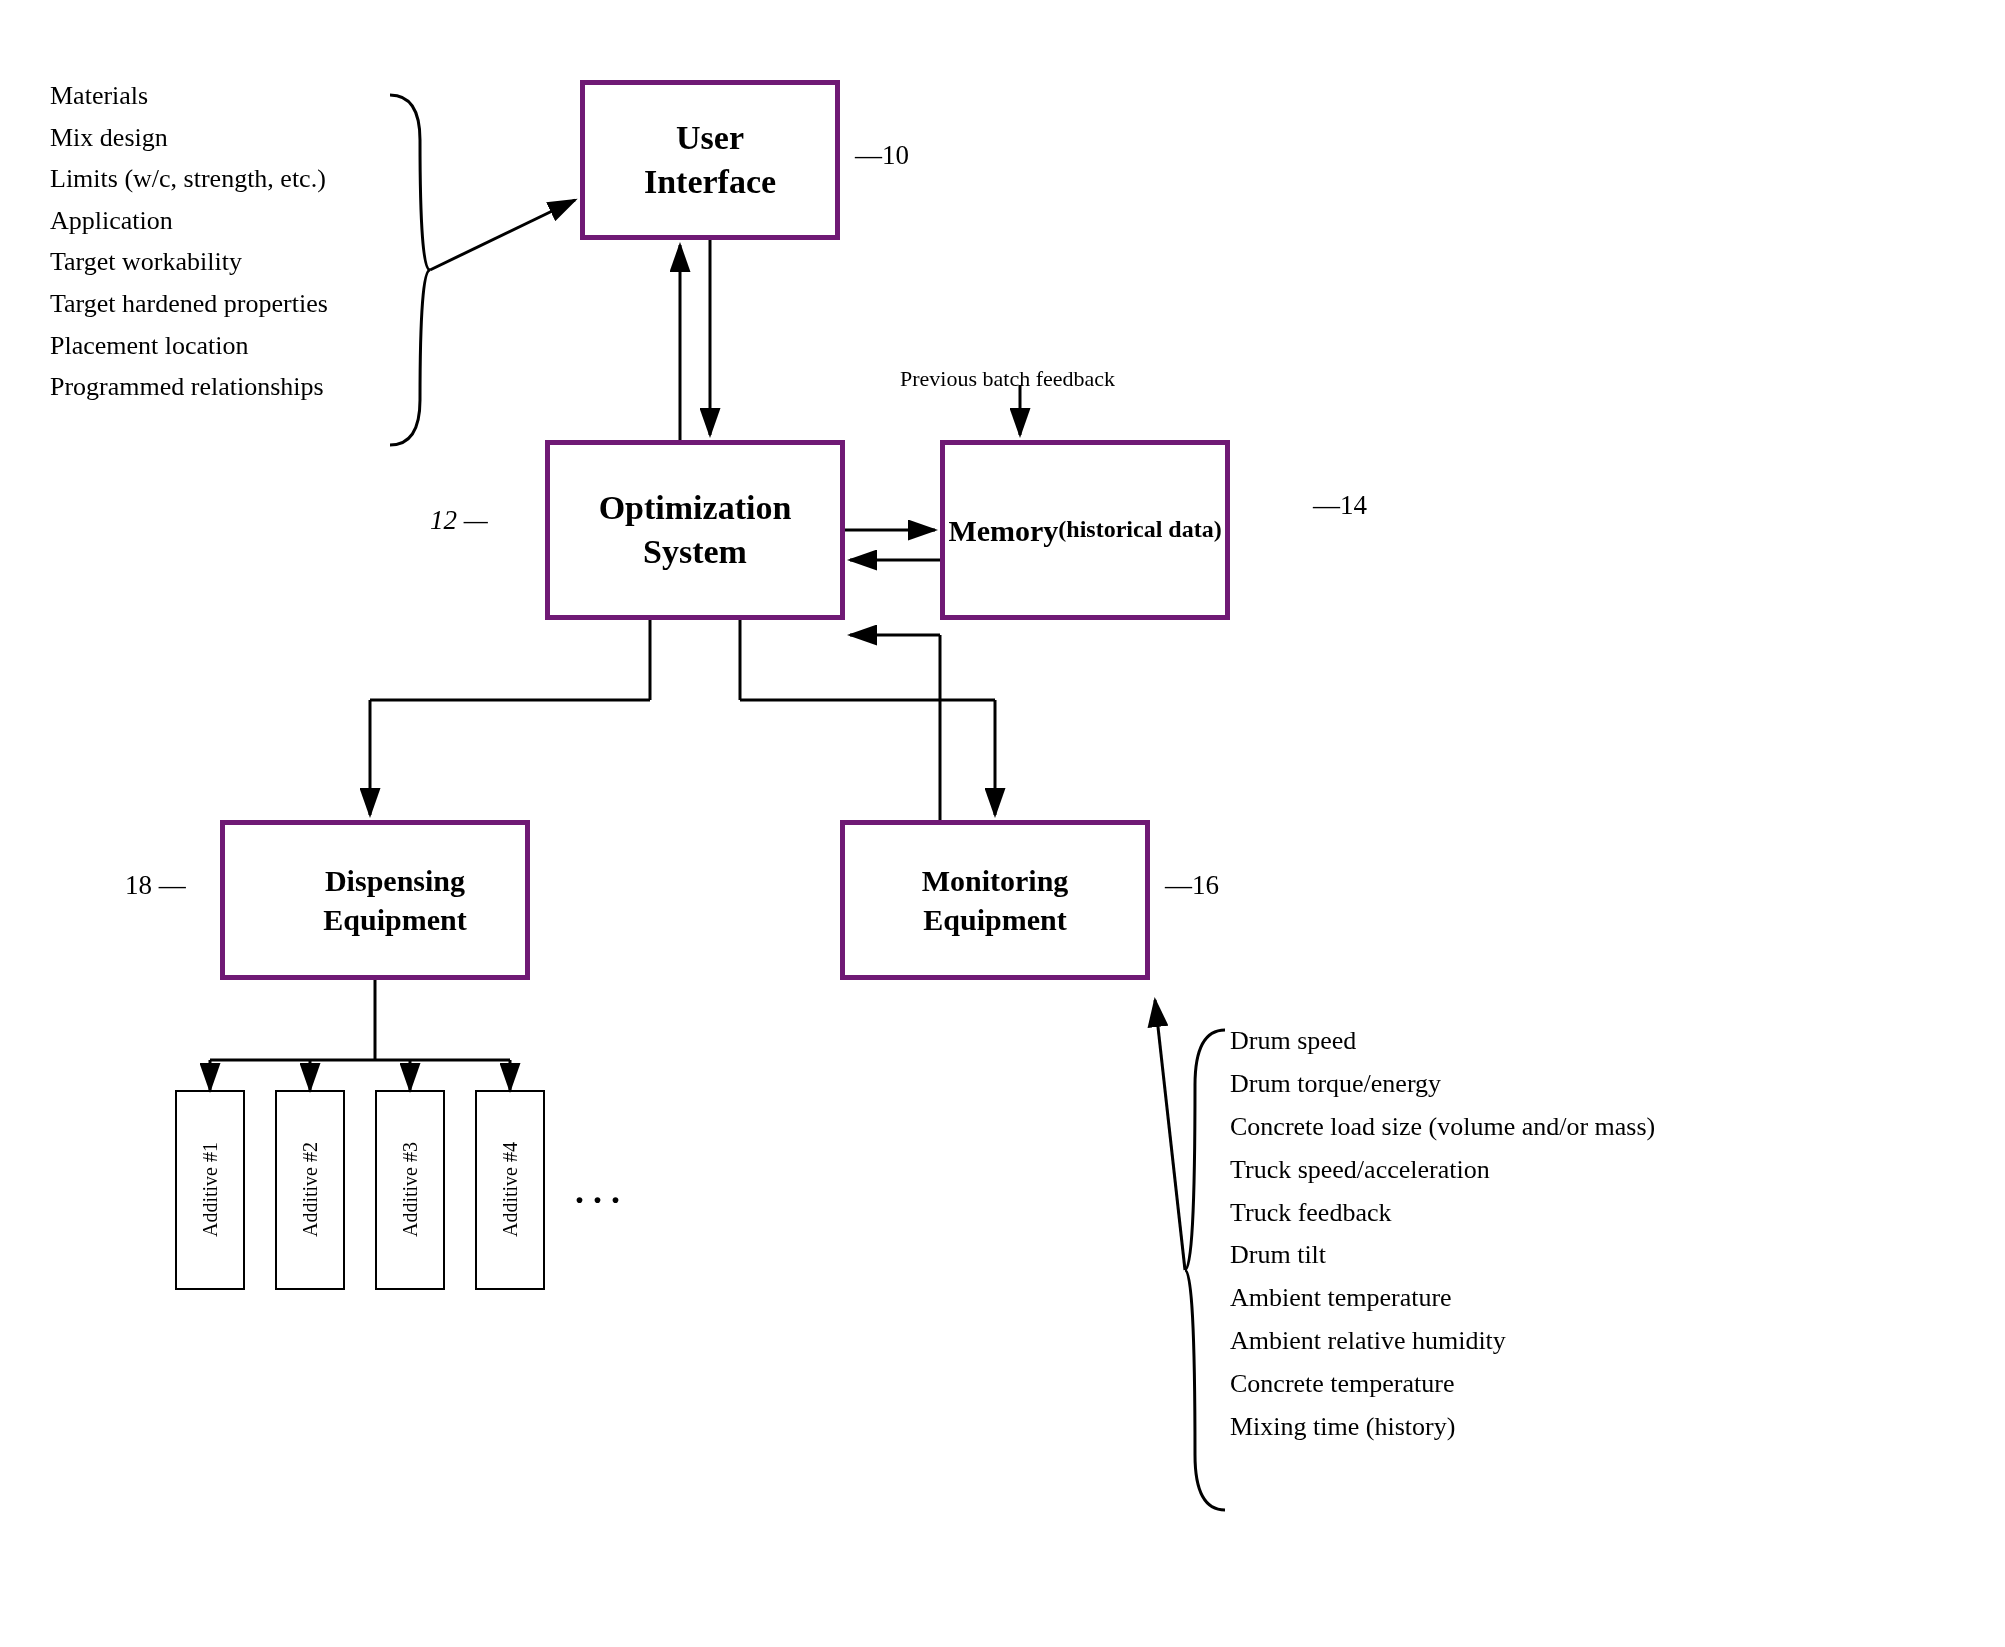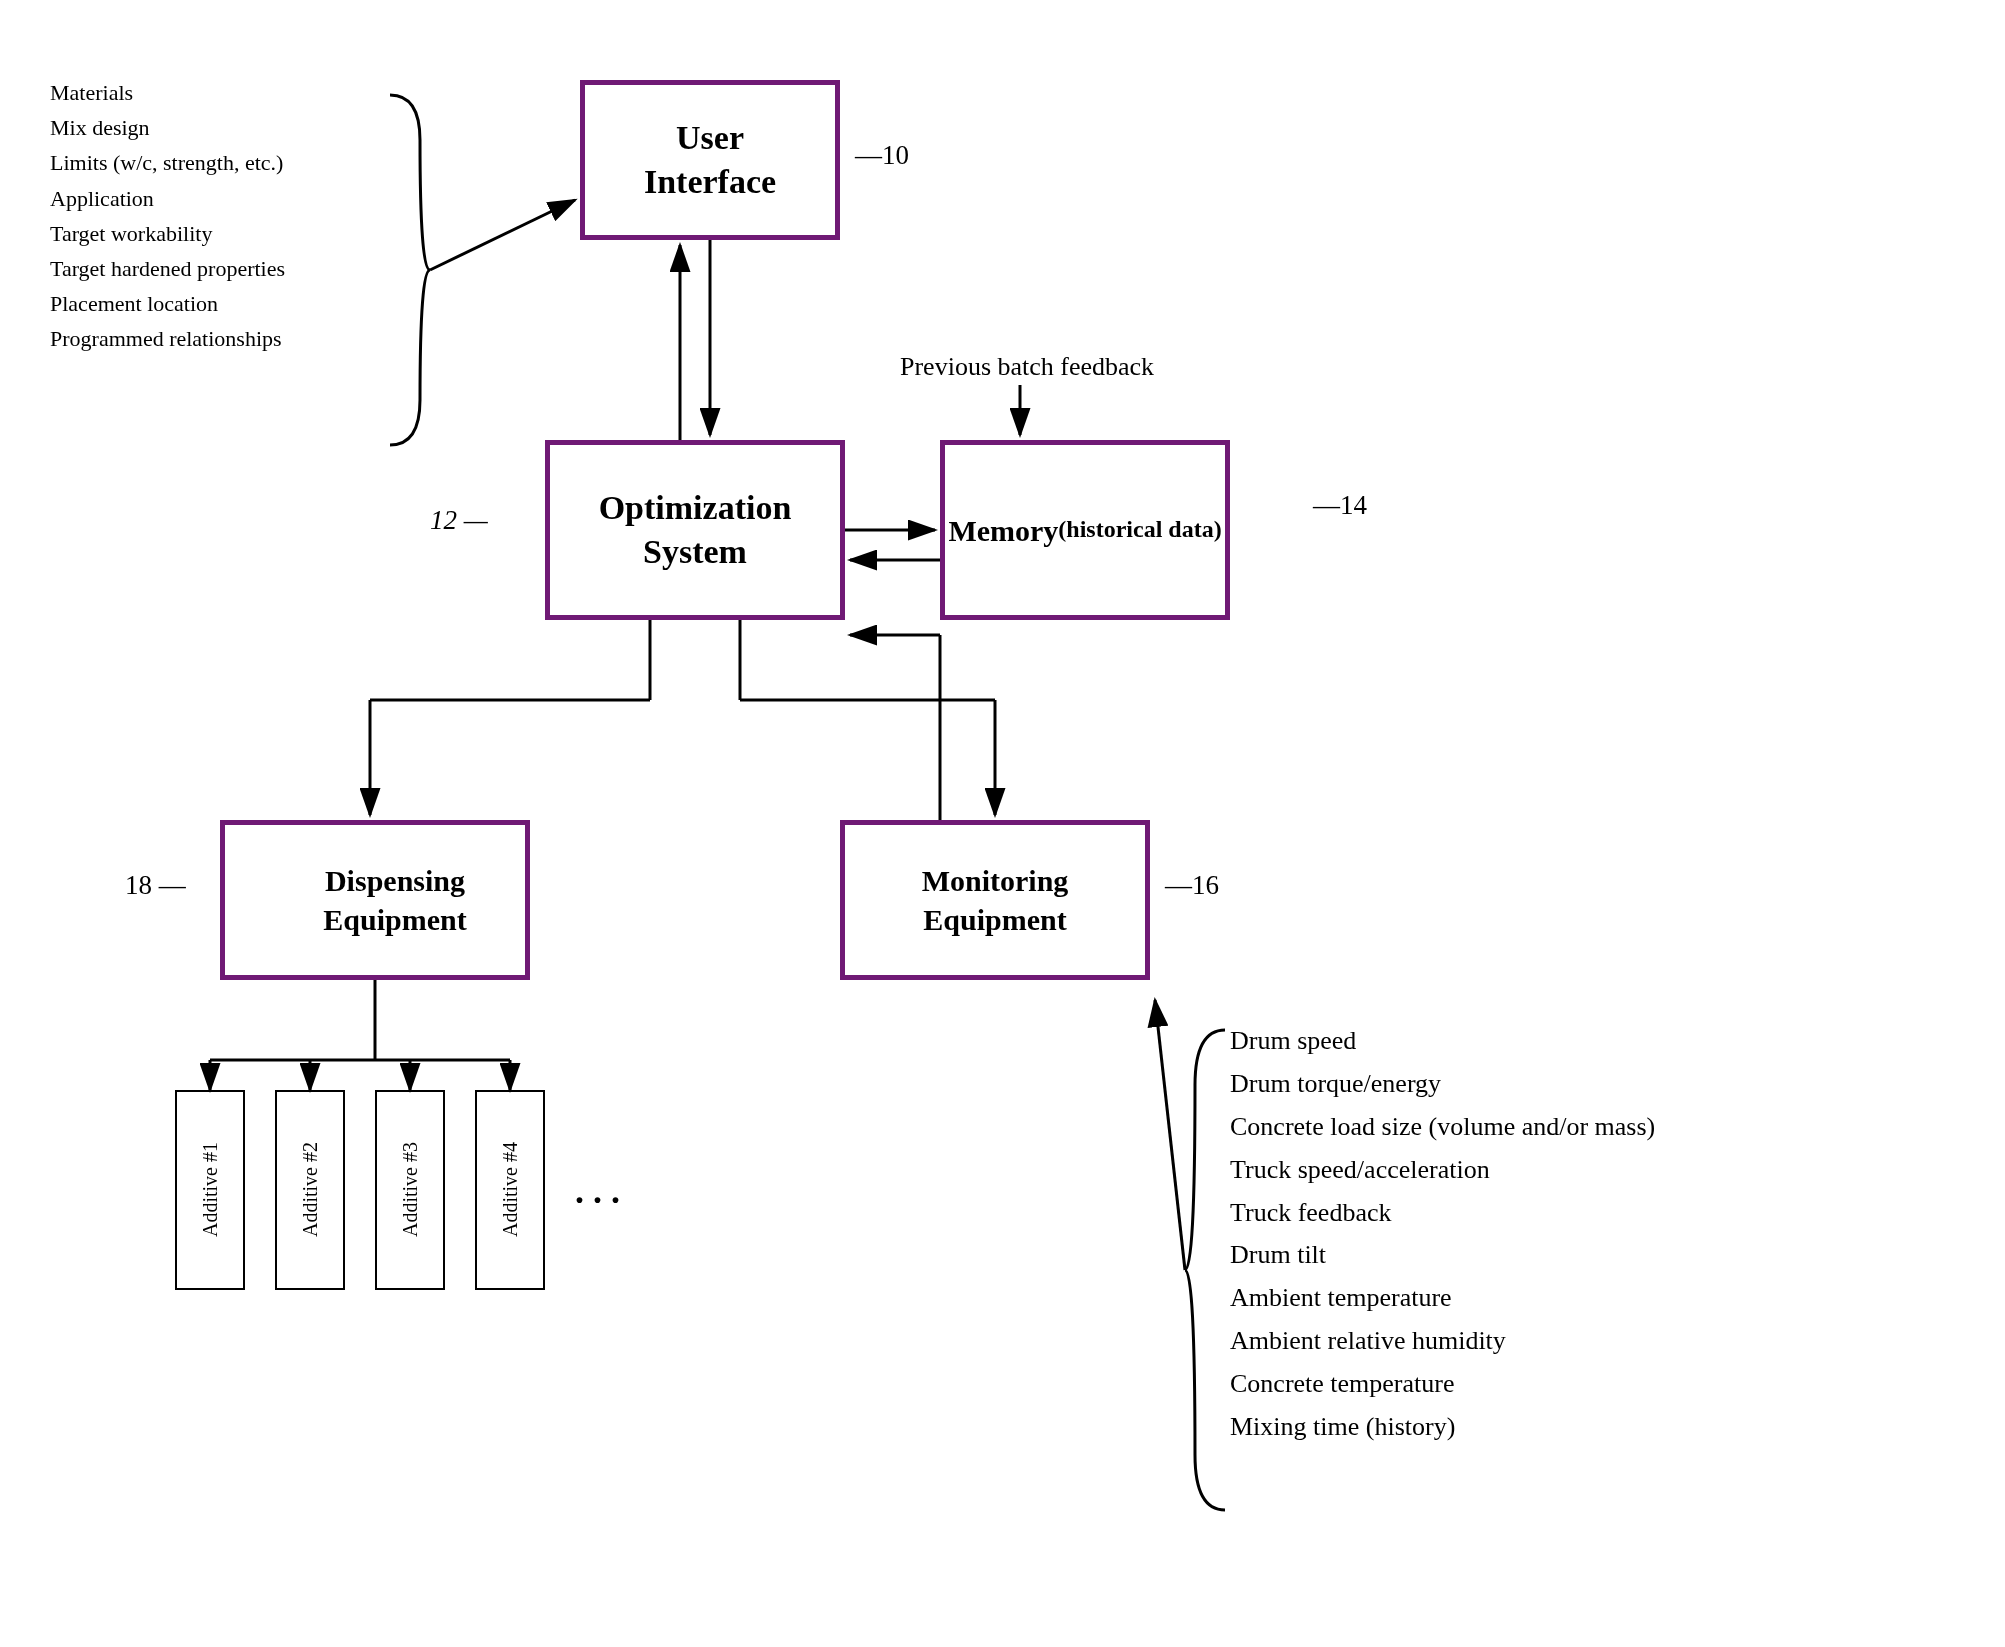--- a/index.html
+++ b/index.html
@@ -24,21 +24,21 @@
       display: flex;
       align-items: center;
       justify-content: center;
       text-align: center;
       font-size: 32px;
       font-weight: bold;
       line-height: 1.3;
     }
     .label-list {
       position: absolute;
-      font-size: 22px;
+      font-size: 26px;
       line-height: 1.6;
       text-align: left;
     }
     .label-text {
       position: absolute;
       font-size: 27px;
       text-align: left;
     }
     .number-label {
       position: absolute;
@@ -106,21 +106,21 @@
     <div>Materials</div>
     <div>Mix design</div>
     <div>Limits (w/c, strength, etc.)</div>
     <div>Application</div>
     <div>Target workability</div>
     <div>Target hardened properties</div>
     <div>Placement location</div>
     <div>Programmed relationships</div>
   </div>
 
-  <div class="label-text" style="left:900px; top:352px; font-size:26px;">Previous batch feedback</div>
+  <div class="label-text" style="left:900px; top:366px; font-size:22px;">Previous batch feedback</div>
 
   <div class="label-list" style="left:1230px; top:1020px; font-size:26px; line-height:1.65;">
     <div>Drum speed</div>
     <div>Drum torque/energy</div>
     <div>Concrete load size (volume and/or mass)</div>
     <div>Truck speed/acceleration</div>
     <div>Truck feedback</div>
     <div>Drum tilt</div>
     <div>Ambient temperature</div>
     <div>Ambient relative humidity</div>

